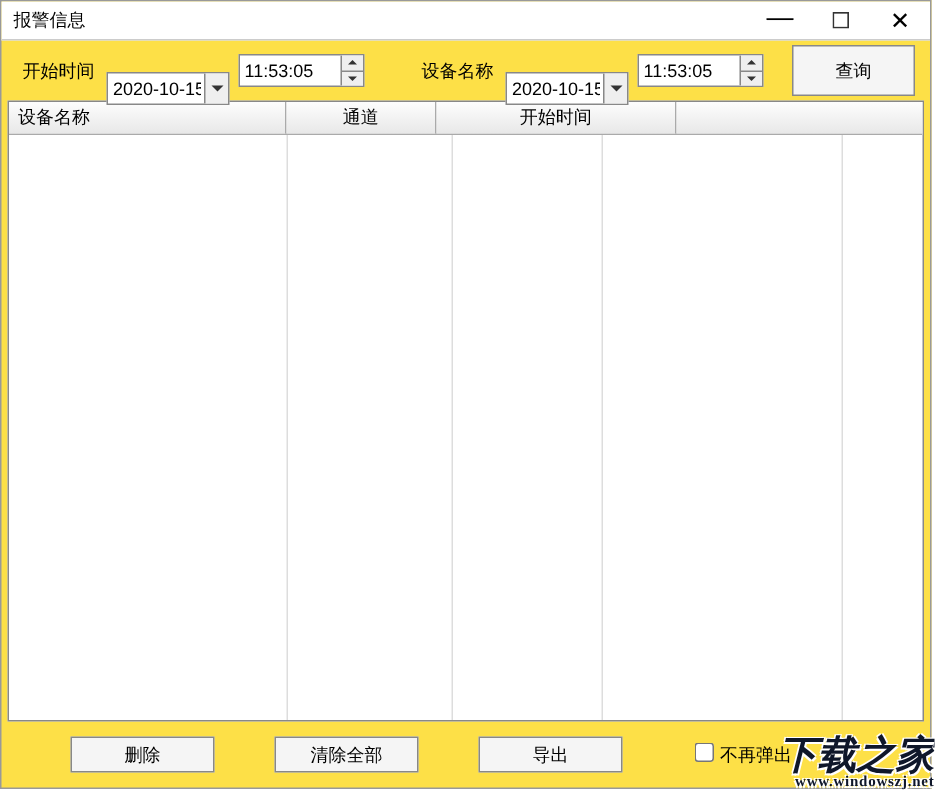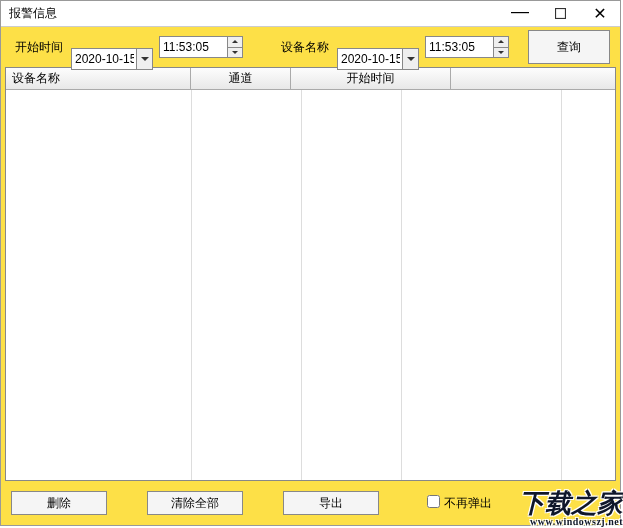--- a/index.html
+++ b/index.html
@@ -139,21 +139,21 @@
     display:flex;
     align-items:center;
     padding: 0 10px;
     gap: 40px;
   }
   .footer .fbtn {
     height:24px; width:96px;
     background:#f5f5f5; border:1px solid #888;
     display:inline-flex;align-items:center;justify-content:center;
   }
-  .footer .fbtn:first-child{}
+  .footer .fbtn:first-child{margin-left:36px;}
   .chk { display:inline-flex; align-items:flex-start; gap:4px; margin-left:8px;}
   .chk input { width:13px;height:13px; margin:0;}
   .watermark {
     position:absolute;
     right:0; bottom:0;
     color:#0f172a;
     text-align:right;
     pointer-events:none;
     font-family: "SimHei", sans-serif;
     text-shadow: -1px -1px 0 #fff,1px -1px 0 #fff,-1px 1px 0 #fff,1px 1px 0 #fff;

